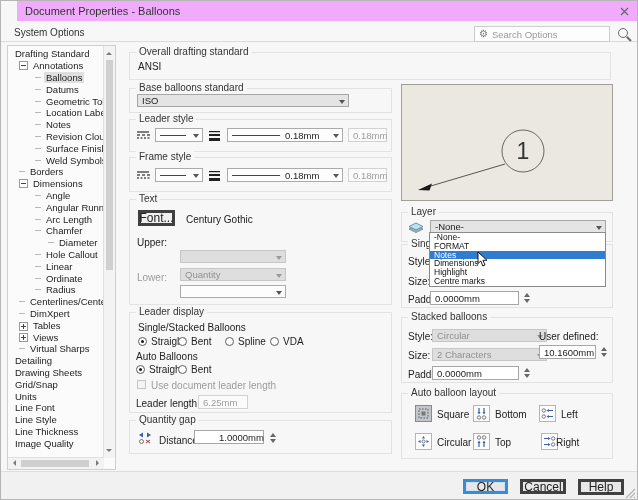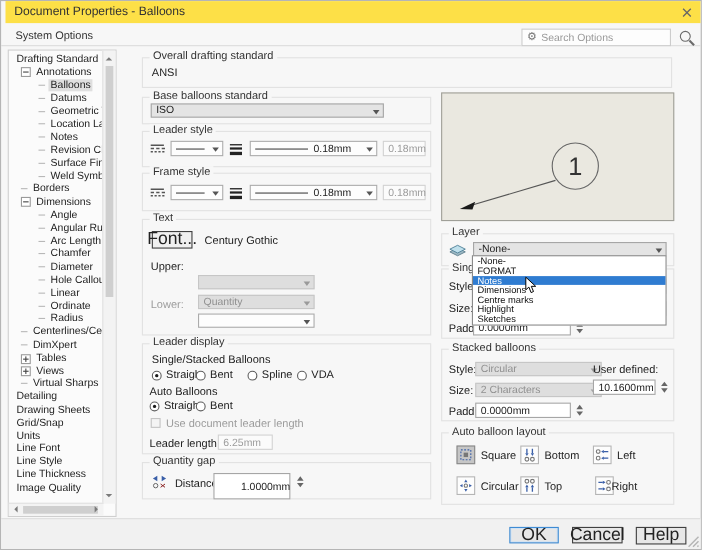--- a/index.html
+++ b/index.html
@@ -1,34 +1,34 @@
 <!DOCTYPE html>
 <html><head>
 <meta charset="utf-8">
 <style>
   html,body{margin:0;padding:0;}
   body{font-family:"Liberation Sans", sans-serif; background:#d8d8d8;}
   .dlg{position:relative;width:638px;height:500px;background:#f7f7f7;border:1px solid #b5b5b5;box-sizing:border-box;overflow:hidden;font-size:10px;color:#222;}
   
-  .titlebar{position:absolute;left:4px;top:0;right:0;height:20px;background:#fde047;}
+  .titlebar{position:absolute;left:16px;top:0;right:0;height:20px;background:#f0abfc;}
   .title{position:absolute;left:8px;top:4px;font-size:11px;color:#333;}
   .closebtn{position:absolute;right:6px;top:3px;width:14px;height:14px;display:flex;align-items:center;justify-content:center;}
   
   .tabstrip{position:absolute;left:0;top:22px;right:0;height:19px;}
   .tabline{position:absolute;left:0;right:0;top:18px;height:1px;background:#dcdcdc;}
   .tab{position:absolute;top:1px;height:17px;line-height:17px;padding:0 9px;font-size:10px;color:#333;}
   .tab.inactive{left:4px;}
   .tab.active{left:66px;background:#f7f7f7;border:1px solid #c9c9c9;border-bottom:1px solid #f7f7f7;z-index:2;}
   .searchbox{position:absolute;right:27px;top:3px;width:126px;height:14px;border:1px solid #cccccc;background:#fdfdfd;display:flex;align-items:center;padding:0 4px;gap:4px;}
   .searchbox .gear{color:#777;font-size:10px;line-height:10px;}
   .searchbox .ph{color:#999;font-size:9.5px;}
   .mag{position:absolute;right:9px;top:5px;width:8px;height:8px;border:1.5px solid #6b6b6b;border-radius:50%;}
   .mag::after{content:"";position:absolute;width:6px;height:1.6px;background:#6b6b6b;transform:rotate(45deg);left:7px;top:9px;}
   
-  .tree{position:absolute;left:6px;top:44px;width:99px;height:425px;border:1px solid #cfcfcf;background:#fbfbfb;box-sizing:border-box;}
+  .tree{position:absolute;left:6px;top:44px;width:109px;height:425px;border:1px solid #cfcfcf;background:#fbfbfb;box-sizing:border-box;}
   .tree-rows{position:absolute;left:1px;top:2px;right:12px;bottom:12px;overflow:hidden;}
   .trow{display:flex;align-items:center;height:11.8px;white-space:nowrap;font-size:9.5px;color:#222;}
   .trow .lbl{padding:0 2px;overflow:hidden;}
   .trow.sel .lbl{background:#dfdfdf;}
   .exp{flex:0 0 9px;width:9px;height:9px;box-sizing:border-box;border:1px solid #9a9a9a;background:#fff;position:relative;margin-right:3px;}
   .exp::before{content:"";position:absolute;left:1px;right:1px;top:3px;height:1px;background:#444;}
   .exp.plus::after{content:"";position:absolute;top:1px;bottom:1px;left:3px;width:1px;background:#444;}
   .dash{flex:0 0 6px;height:1px;background:#b8b8b8;margin-right:3px;}
   .vscroll{position:absolute;top:0;right:0;width:11px;bottom:11px;background:#f3f3f3;border-left:1px solid #e0e0e0;}
   .hscroll{position:absolute;left:0;right:11px;bottom:0;height:11px;background:#f3f3f3;border-top:1px solid #e0e0e0;}
@@ -49,21 +49,21 @@
   .lnline{height:1px;background:#444;}
   .tbox{position:absolute;box-sizing:border-box;background:#ffffff;border:1px solid #a6a6a6;display:flex;align-items:center;padding:0 4px;font-size:9.5px;color:#222;white-space:nowrap;}
   .tbox.dis{background:#fbfbfb;border-color:#d2d2d2;color:#9c9c9c;}
   .spin{position:absolute;width:11px;display:flex;flex-direction:column;align-items:center;justify-content:center;gap:2px;}
   .spin .up{width:0;height:0;border:3px solid transparent;border-bottom:4px solid #666;}
   .spin .dn{width:0;height:0;border:3px solid transparent;border-top:4px solid #666;}
   .radio{position:absolute;display:flex;align-items:center;gap:4px;font-size:10px;color:#222;}
   .rdot{width:9px;height:9px;box-sizing:border-box;border:1px solid #5f5f5f;border-radius:50%;background:#fff;position:relative;}
   .radio.on .rdot::after{content:"";position:absolute;left:2px;top:2px;right:2px;bottom:2px;border-radius:50%;background:#1a1a1a;}
   .cbox{width:9px;height:9px;box-sizing:border-box;border:1px solid #c4c4c4;background:#f4f4f4;}
-  .btn{position:absolute;box-sizing:border-box;background:#e7e7e7;border:1px solid #404040;display:flex;align-items:center;justify-content:center;font-size:16px;color:#222;}
+  .btn{position:absolute;box-sizing:border-box;background:#e7e7e7;border:3px solid #404040;display:flex;align-items:center;justify-content:center;font-size:12px;color:#222;}
   .btn.focus{border-color:#3d8bd4;box-shadow:inset 0 0 0 1px #cfe2f5;}
   
   .ddlist{position:absolute;left:428px;top:231px;width:177px;background:#ffffff;border:1px solid #8a8a8a;z-index:30;box-sizing:border-box;}
   .dditem{height:8.8px;line-height:8.8px;font-size:8.5px;padding:0 4px;color:#111;white-space:nowrap;overflow:hidden;}
   .dditem.hl{background:#2f7cd1;color:#fff;}
   
   .preview{position:absolute;left:400px;top:83px;width:212px;height:117px;background:#eae8e0;border:1px solid #9f9f98;box-sizing:border-box;}
   
   .albtn-icon{position:absolute;width:17px;height:17px;box-sizing:border-box;border:1px solid #b5b5b5;background:#fdfdfd;display:flex;align-items:center;justify-content:center;}
   .albtn-icon.sel{background:#c6c6c6;border-color:#8a8a8a;}
@@ -156,21 +156,21 @@
           <span class="lbl">Angular Running</span>
         </div>
         <div class="trow" style="padding-left: 26px;">
           <span class="dash"></span>
           <span class="lbl">Arc Length</span>
         </div>
         <div class="trow" style="padding-left: 26px;">
           <span class="dash"></span>
           <span class="lbl">Chamfer</span>
         </div>
-        <div class="trow" style="padding-left: 26px;">
+        <div class="trow" style="padding-left: 39px;">
           <span class="dash"></span>
           <span class="lbl">Diameter</span>
         </div>
         <div class="trow" style="padding-left: 26px;">
           <span class="dash"></span>
           <span class="lbl">Hole Callout</span>
         </div>
         <div class="trow" style="padding-left: 26px;">
           <span class="dash"></span>
           <span class="lbl">Linear</span>
@@ -369,21 +369,21 @@
     <div class="glabel">Quantity gap</div>
     <div class="icon13" style="left:8px;top:10px;">
       <svg width="14" height="14">
         <path d="M1,4 L5,1.5 L5,6.5 Z" fill="#3a5fa8"></path>
           <path d="M13,4 L9,1.5 L9,6.5 Z" fill="#3a5fa8"></path>
         <circle cx="3.5" cy="10.5" r="2" fill="none" stroke="#555" stroke-width="0.8"></circle>
         <path d="M8,9 l4,3 M12,9 l-4,3" stroke="#8a2020" stroke-width="0.9"></path>
       </svg>
     </div>
     <div class="slabel" style="left:29px;top:14px;">Distance:</div>
-    <div class="tbox" style="left:64px;top:9px;width:70px;height:24px;padding-left:24px;">
+    <div class="tbox" style="left:64px;top:9px;width:70px;height:14px;padding-left:24px;">
       <span>1.0000mm</span>
     </div>
     <div class="spin" style="left:137px;top:9px;height:16px;">
         <span class="up"></span>
         <span class="dn"></span>
       </div>
   </div>
 
   <div class="preview">
     <svg width="210" height="115">
@@ -520,23 +520,22 @@
         </svg>
     </div>
     <div class="allabel" style="left:154px;top:43px;">Right</div>
   </div>
 
   <div class="ddlist" id="layer-list">
       <div class="dditem">-None-</div>
       <div class="dditem">FORMAT</div>
       <div class="dditem hl" style="background: rgb(47, 124, 209);">Notes</div>
       <div class="dditem">Dimensions</div>
+      <div class="dditem">Highlight</div>
       <div class="dditem">Centre marks</div>
-      <div class="dditem">Highlight</div>
-      <div class="dditem">Sketches</div>
     </div>
 
   <div class="cursor">
     <svg width="12" height="17">
         <path d="M1,1 L1,12.5 L3.8,10 L5.8,15 L8,14 L6,9.3 L10,9.3 Z" fill="#fff" stroke="#000" stroke-width="0.9"></path>
       </svg>
   </div>
 
   <div class="footer">
     <div class="btn focus" style="left:462px;top:7px;width:45px;height:15px;">OK</div>

